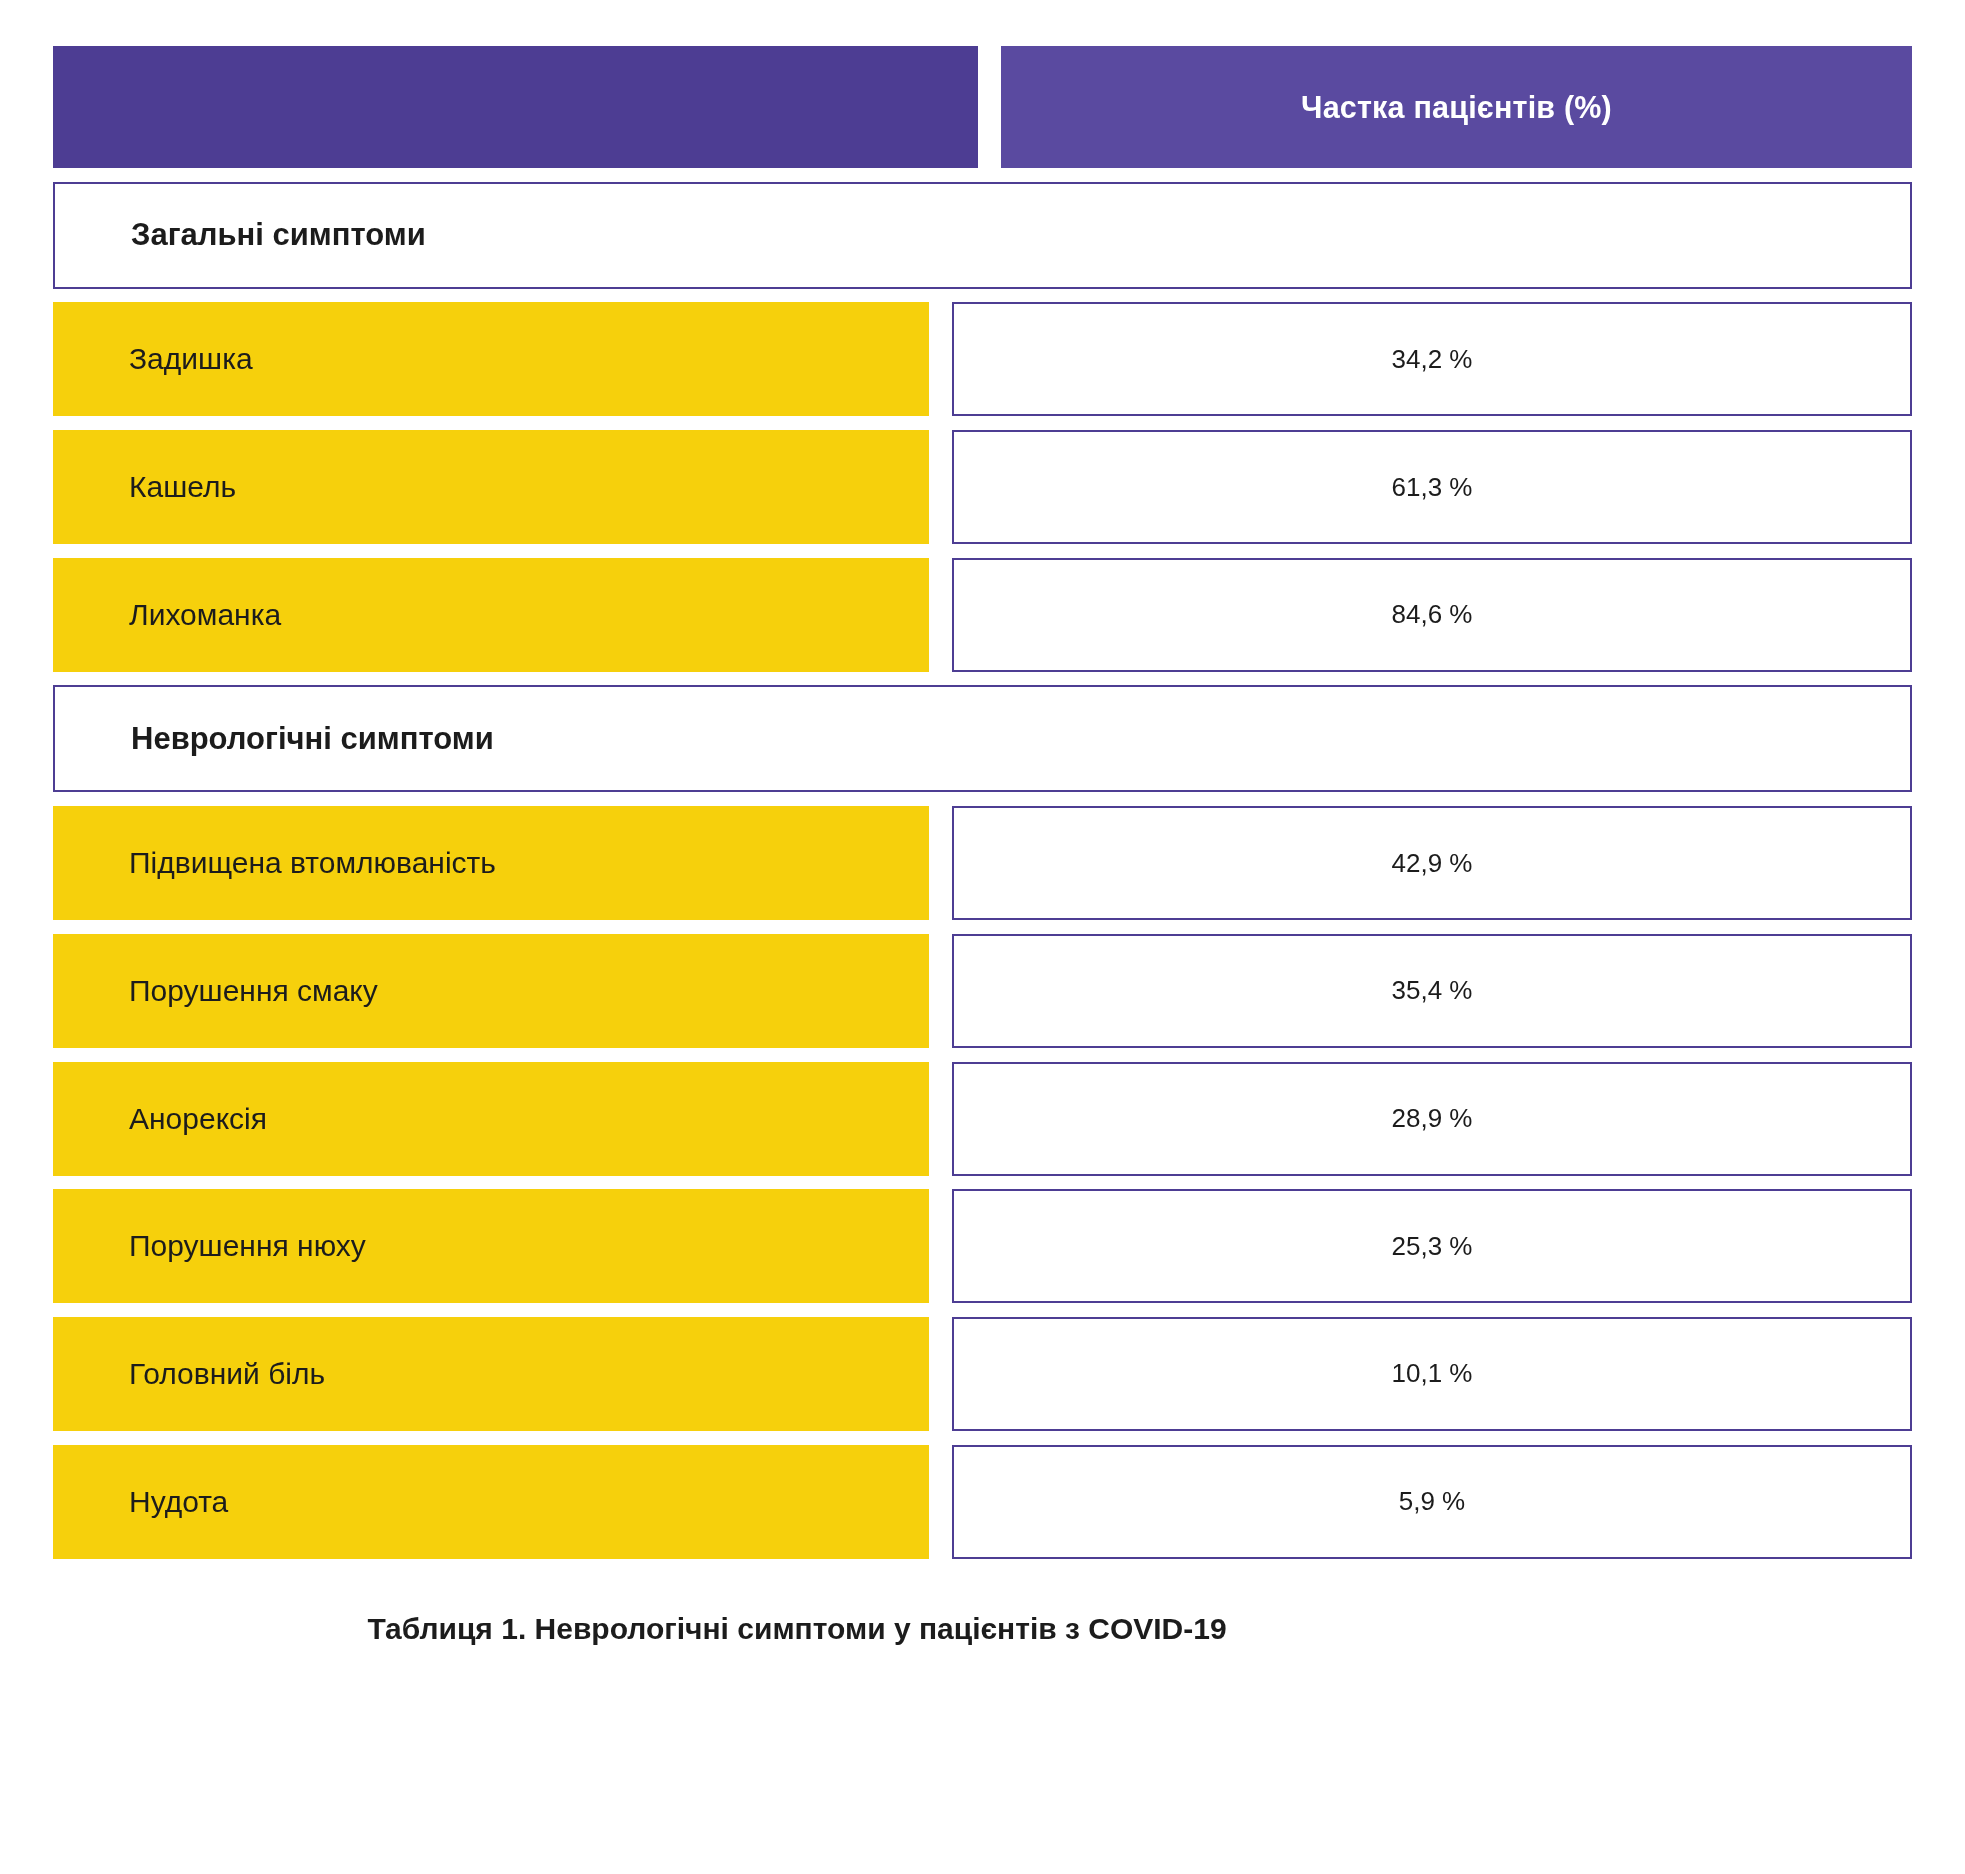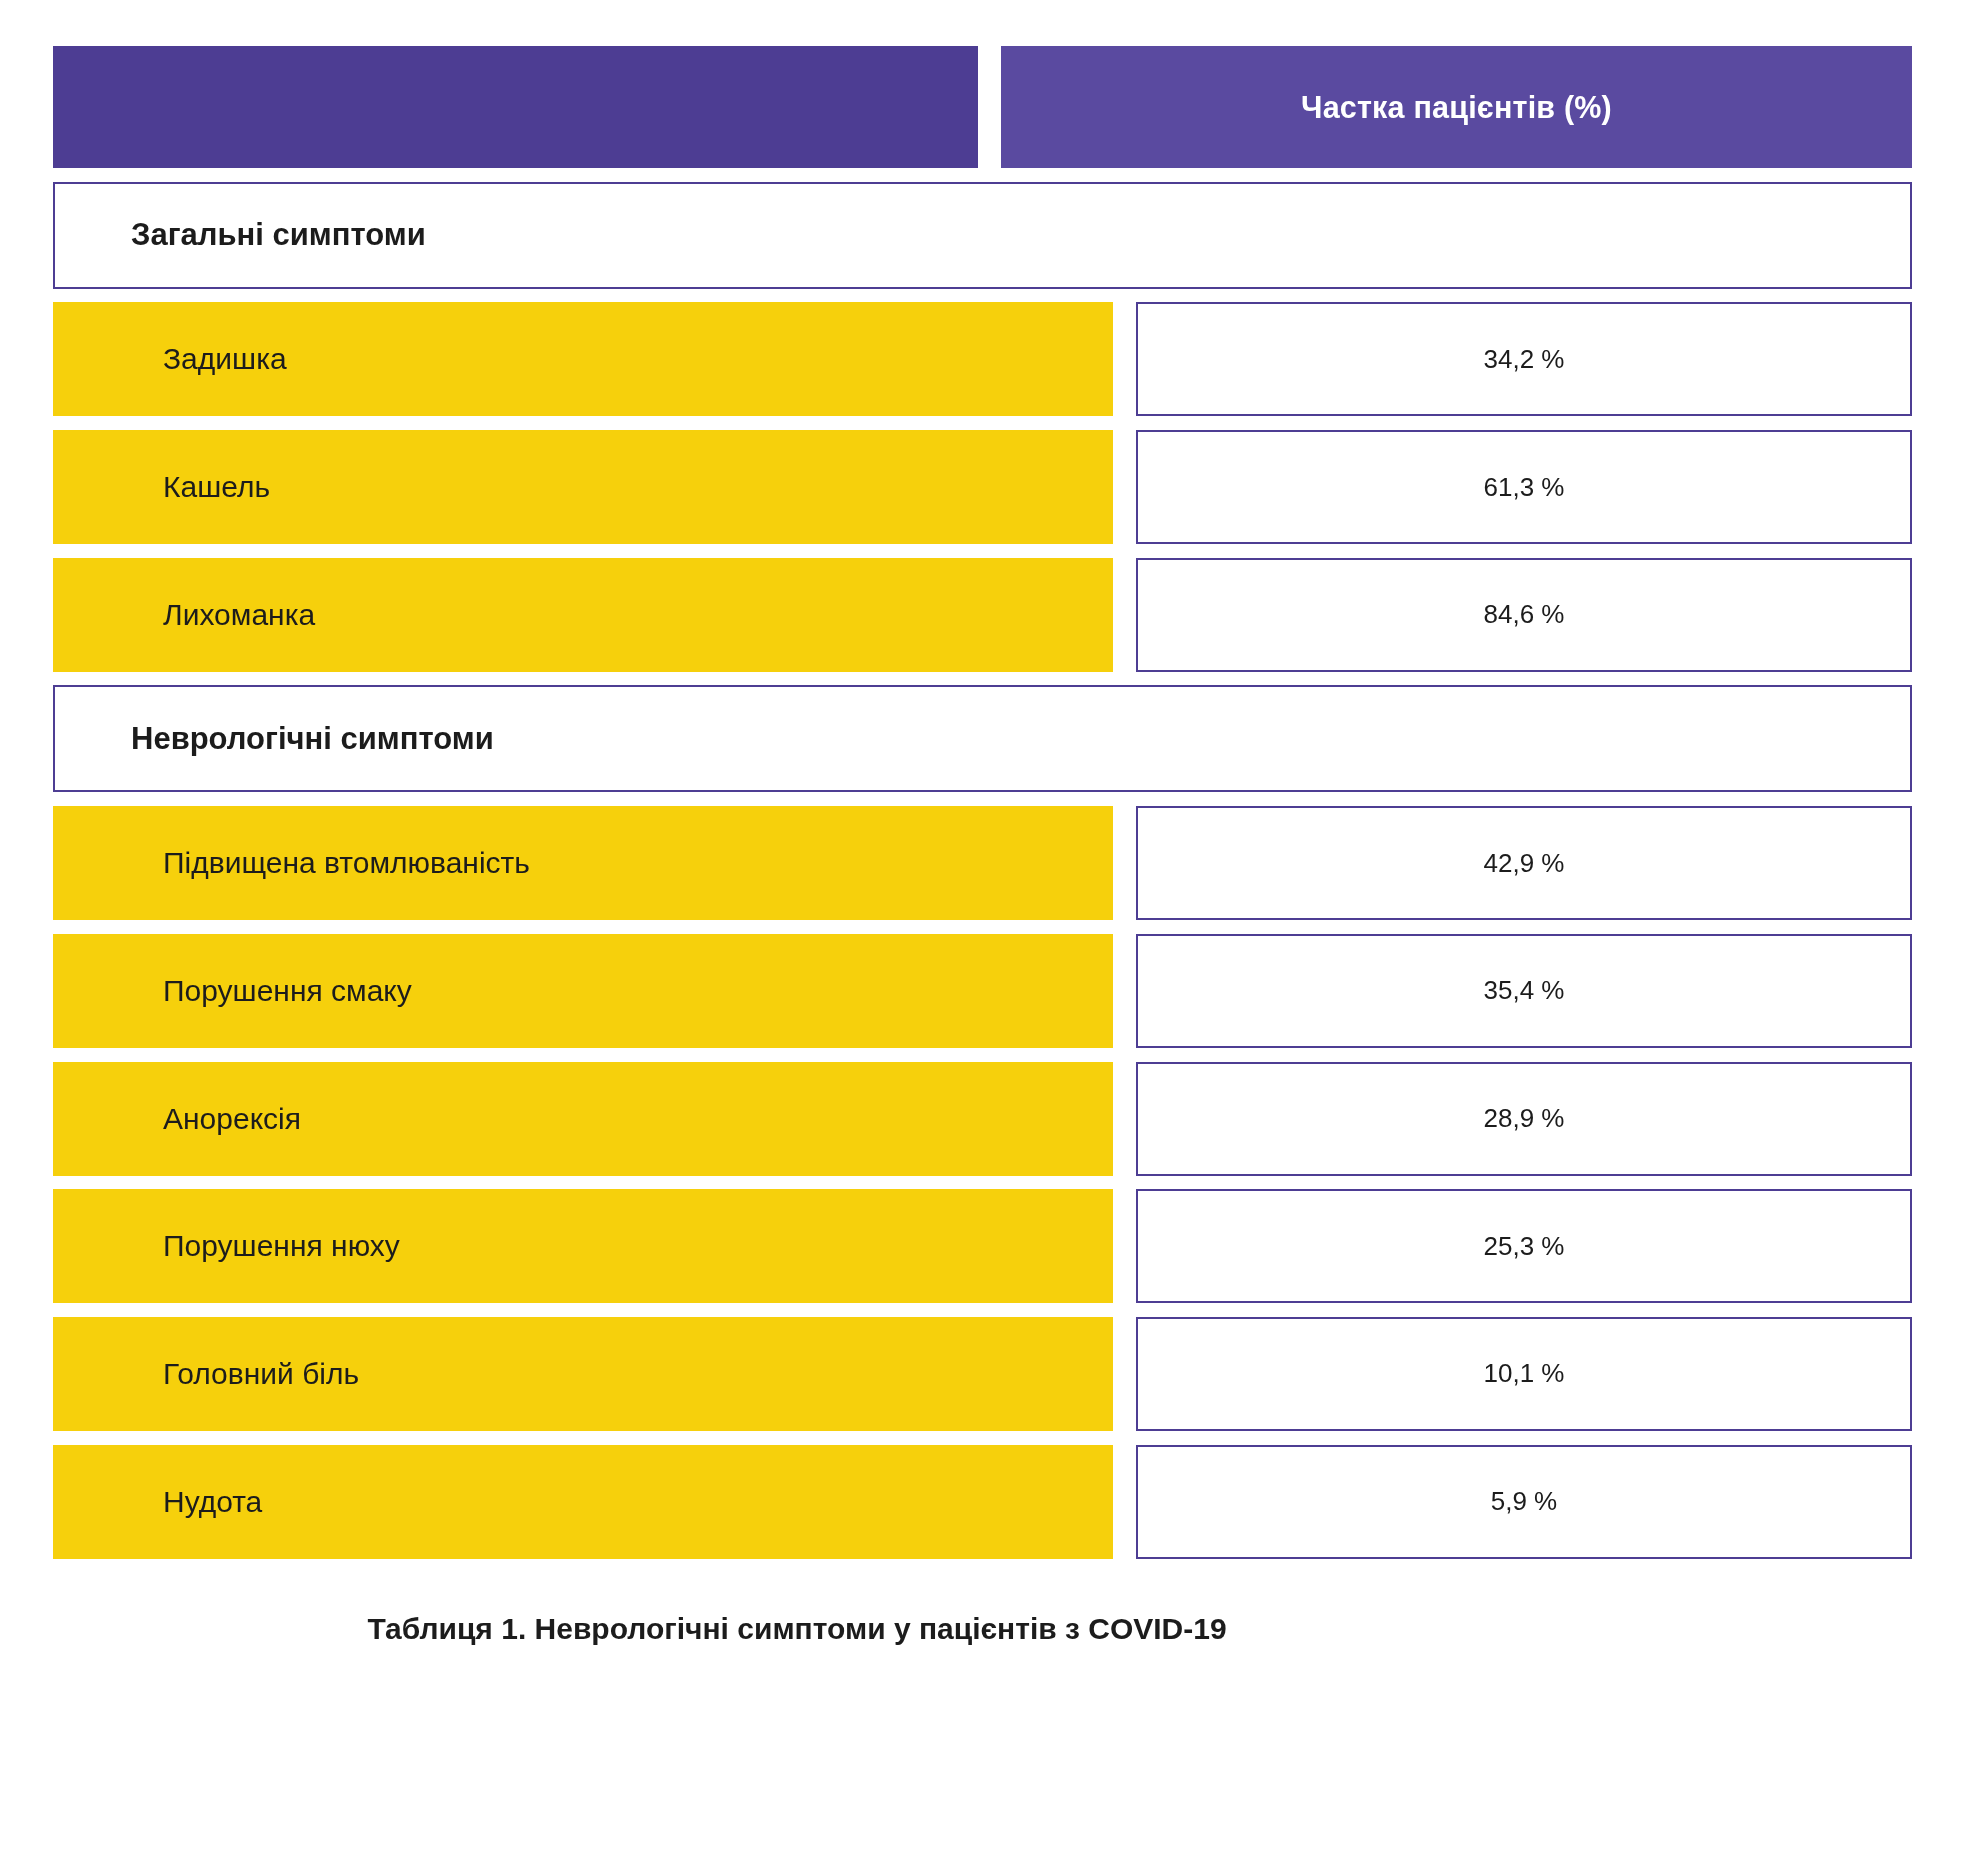--- a/index.html
+++ b/index.html
@@ -66,26 +66,26 @@
 
   
   .data-row {
     margin-top: 13.7px;
     height: 114px;
     display: flex;
     gap: 23px;
     align-items: stretch;
   }
   .cell-name {
-    width: 1060px;
+    width: 876px;
     background: #f6d00c;
     display: flex;
     align-items: center;
     box-sizing: border-box;
-    padding-left: 110px;
+    padding-left: 76px;
     font-size: 30px;
     color: #1c1c1c;
   }
   .cell-name.bold {
     font-weight: normal;
   }
   .cell-value {
     flex: 1;
     border: 2.3px solid #4d3d93;
     background: #ffffff;

